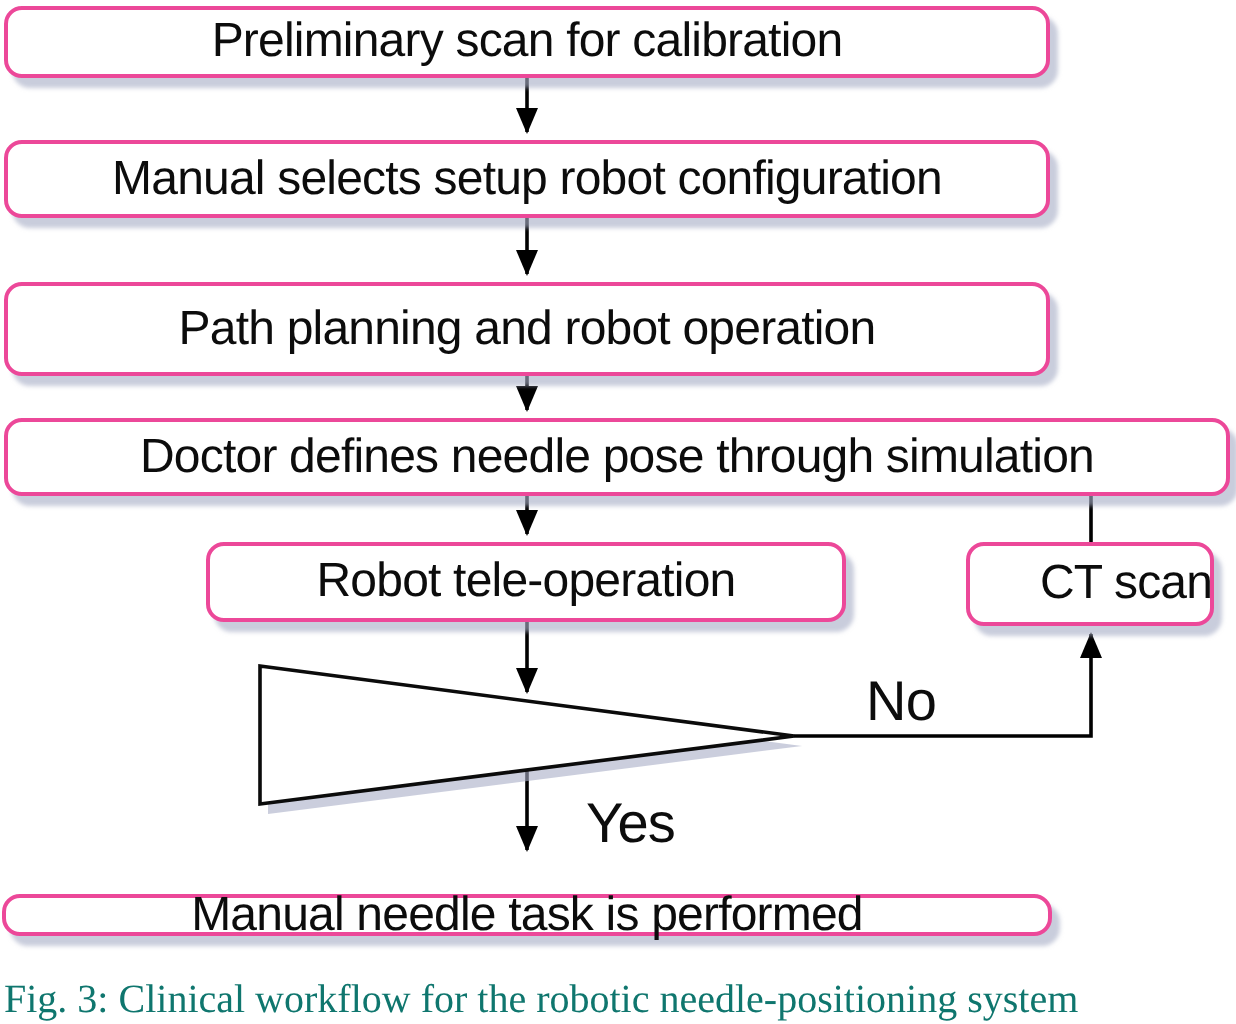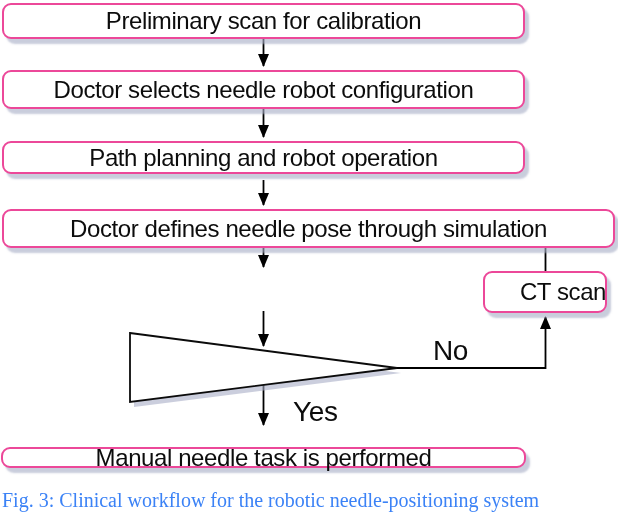--- a/index.html
+++ b/index.html
@@ -19,21 +19,21 @@
     border-radius:9px;
     box-shadow:4px 5px 2px rgba(168,174,198,0.62);
     display:flex;align-items:center;justify-content:center;
     font-size:24px;
     letter-spacing:-0.4px;
     white-space:nowrap;
     line-height:1;
   }
   #box1{left:2px;top:3px;width:523px;height:36px;}
   #box2{left:2px;top:70px;width:523px;height:39px;}
-  #box3{left:2px;top:141px;width:523px;height:33px;}
+  #box3{left:2px;top:141px;width:523px;height:47px;}
   #box4{left:2px;top:209px;width:613px;height:39px;}
   #box5{left:103px;top:271px;width:320px;height:40px;}
   #boxct{left:483px;top:271px;width:124px;height:42px;padding-left:36px;}
   #box6{left:1px;top:447px;width:525px;height:21px;}
   #connectors{position:absolute;left:0;top:0;width:618px;height:512px;}
   .edge-label{
     position:absolute;
     font-size:28px;
     letter-spacing:-0.4px;
     line-height:1;
@@ -43,21 +43,21 @@
   #label-yes{left:293px;top:398px;}
   #decision-label{
     position:absolute;left:137px;top:356px;width:160px;
     text-align:center;font-size:24px;letter-spacing:-0.4px;line-height:1;
   }
   #caption{
     position:absolute;left:2px;top:488px;width:616px;
     font-family:"Liberation Serif","DejaVu Serif",serif;
     font-size:20px;line-height:1.25;
     white-space:nowrap;
-    color:#3b82f6;
+    color:#0f766e;
   }
 </style>
 </head>
 <body>
 
 <div id="stage">
 
   <svg id="connectors" viewBox="0 0 618 512" xmlns="http://www.w3.org/2000/svg">
     <defs>
       <marker id="arrow" markerUnits="userSpaceOnUse" markerWidth="15" markerHeight="13" refX="12" refY="5.5" orient="auto">
@@ -72,23 +72,24 @@
       <path d="M263.5 311 V346" marker-end="url(#arrow)"></path>
       <path d="M263.5 384 V425" marker-end="url(#arrow)"></path>
       <path d="M397 368 H545.5 V317" marker-end="url(#arrow)"></path>
       <path d="M545.5 271 V230 H534" marker-end="url(#arrow)"></path>
     </g>
     <polygon points="134,338 401,373 134,407" fill="rgba(168,174,198,0.6)" stroke="none"></polygon>
     <polygon points="130,333 397,368 130,402" fill="#ffffff" stroke="#0b0b0b" stroke-width="1.8"></polygon>
   </svg>
 
   <div id="box1" class="flowbox">Preliminary scan for calibration</div>
-  <div id="box2" class="flowbox">Doctor selects needle robot configuration</div>
+  <div id="box2" class="flowbox">Manual selects setup robot configuration</div>
   <div id="box3" class="flowbox">Path planning and robot operation</div>
   <div id="box4" class="flowbox">Doctor defines needle pose through simulation</div>
+  <div id="box5" class="flowbox">Robot tele-operation</div>
   <div id="boxct" class="flowbox">CT scan</div>
   <div id="box6" class="flowbox">Manual needle task is performed</div>
 
   <div id="label-no" class="edge-label">No</div>
   <div id="label-yes" class="edge-label">Yes</div>
 
   <div id="caption">Fig. 3: Clinical workflow for the robotic needle-positioning system</div>
 </div>
 
 </body></html>

